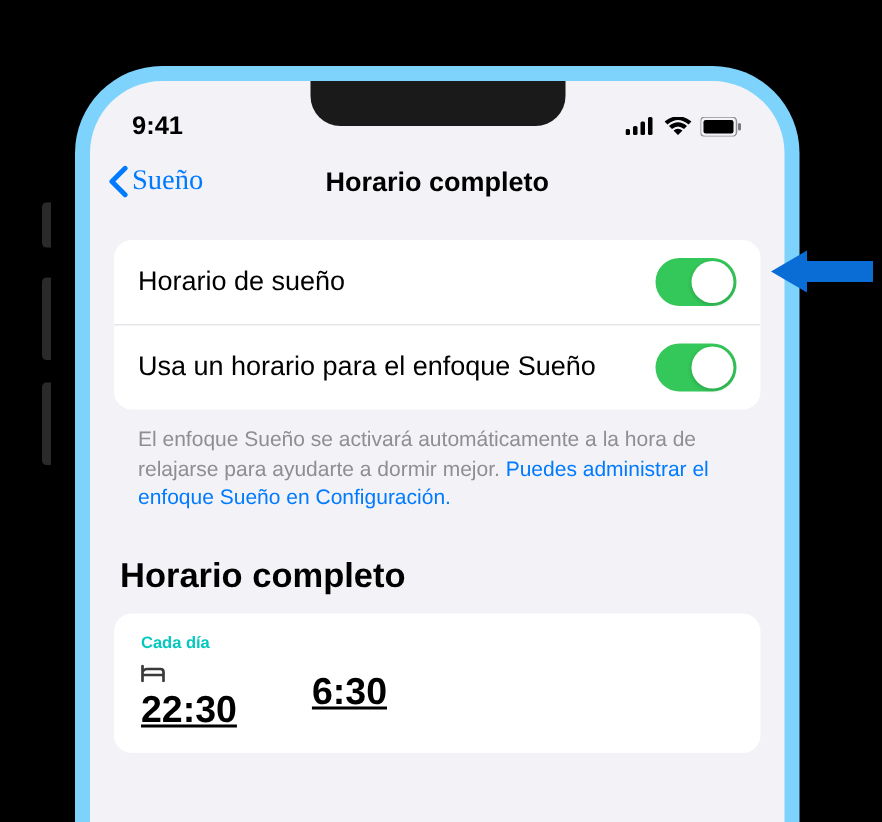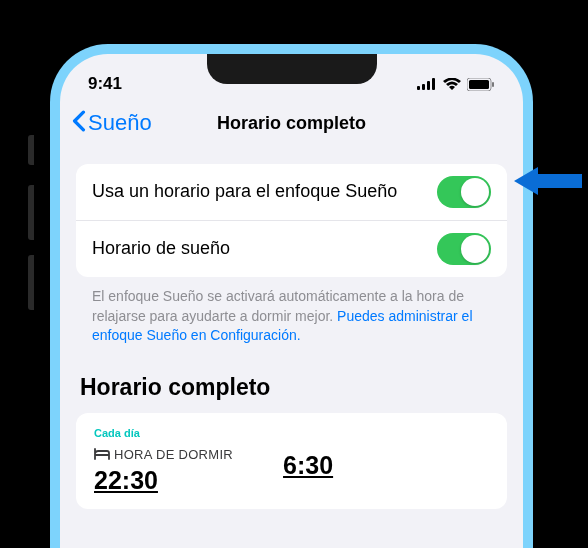--- a/index.html
+++ b/index.html
@@ -69,24 +69,25 @@
       align-items: center;
     }
     .nav-bar {
       display: flex;
       align-items: center;
       padding: 8px 12px 10px;
       position: relative;
     }
     .back-btn {
       display: flex;
-      align-items: flex-start;
+      align-items: flex-end;
       color: #007aff;
-      font-size: 22px;
+      font-size: 19px;
       gap: 2px;
+      font-family: Liberation Serif, serif;
     }
     .nav-title {
       position: absolute;
       left: 50%;
       transform: translateX(-50%);
       font-weight: 600;
       font-size: 18px;
       color: #000;
     }
     .content {
@@ -222,44 +223,43 @@
             <path d="M10 2 L2 10 L10 18" stroke="#007aff" stroke-width="3" fill="none" stroke-linecap="round" stroke-linejoin="round"></path>
           </svg>
         <span>Sueño</span>
       </div>
       <div class="nav-title">Horario completo</div>
     </div>
 
     <div class="content">
       <div class="card">
         <div class="row">
-          <div class="row-label">Usa un horario para el enfoque Sueño</div>
+          <div class="row-label">Horario de sueño</div>
           <div class="toggle"></div>
         </div>
         <div class="row">
-          <div class="row-label">Horario de sueño</div>
+          <div class="row-label">Usa un horario para el enfoque Sueño</div>
           <div class="toggle"></div>
         </div>
       </div>
 
       <div class="footer-text">
         <span>El enfoque Sueño se activará automáticamente a la hora de relajarse para ayudarte a dormir mejor. </span><span class="footer-link">Puedes administrar el enfoque Sueño en Configuración.</span>
       </div>
 
       <div class="section-header">Horario completo</div>
 
       <div class="schedule-card">
         <div class="schedule-title">Cada día</div>
         <div class="schedule-cols">
           <div>
             <div class="schedule-col-head">
               <svg width="16" height="12" viewBox="0 0 16 12">
                   <path d="M1 1 V11 M1 7 H15 V11 M1 5 Q2 3 4 3 H13 Q15 3 15 5 V7" stroke="#3a3a3c" stroke-width="1.8" fill="none" stroke-linecap="round"></path>
                 </svg>
-              <span>HORA DE DORMIR</span>
             </div>
             <div class="schedule-time">22:30</div>
           </div>
           <div>
             <div class="schedule-time">6:30</div>
           </div>
         </div>
       </div>
     </div>
   </div>

